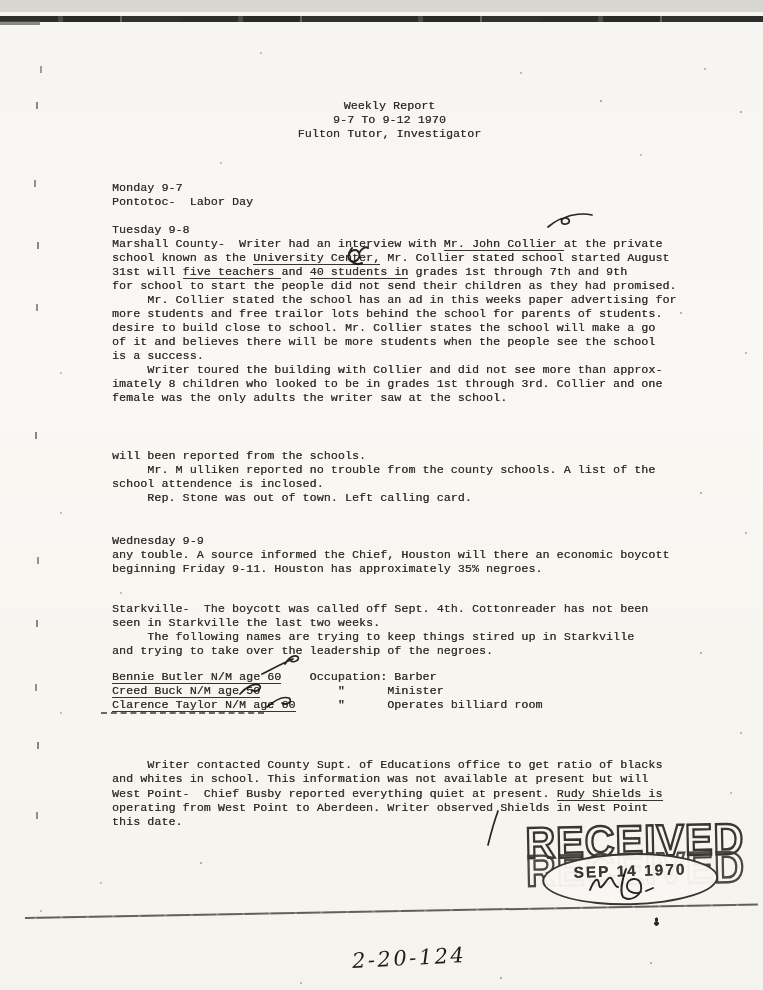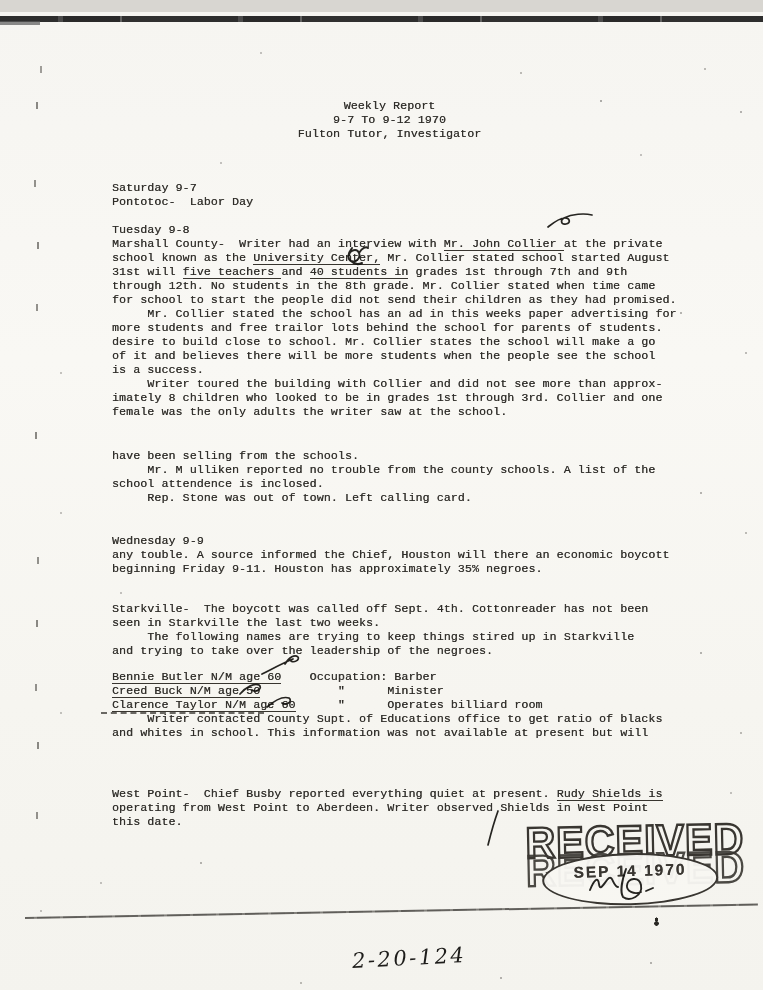--- a/index.html
+++ b/index.html
@@ -93,43 +93,42 @@
   <div class="tick"></div>
   <div class="speck"></div>
 
   <div class="hdr" style="top:87px">
     <div class="line">Weekly Report</div>
     <div class="line">9-7 To 9-12 1970</div>
     <div class="line">Fulton Tutor, Investigator</div>
   </div>
 
   <div class="block" style="top:169px">
-    <div class="line">Saturday 9-7</div>
+    <div class="line">Monday 9-7</div>
     <div class="line">Pontotoc-  Labor Day</div>
   </div>
 
   <div class="block" style="top:211px">
     <div class="line">Tuesday 9-8</div>
     <div class="line"><span>Marshall County-  Writer had an interview with </span><span class="u">Mr. John Collier </span><span>at the private</span></div>
     <div class="line"><span>school known as the </span><span class="u">University Center,</span><span> Mr. Collier stated school started August</span></div>
     <div class="line"><span>31st will </span><span class="u">five teachers </span><span>and </span><span class="u">40 students in</span><span> grades 1st through 7th and 9th</span></div>
-    <div class="line">through 12th. No students in the 8th grade. Mr. Collier stated when time came</div>
     <div class="line">for school to start the people did not send their children as they had promised.</div>
     <div class="line">     Mr. Collier stated the school has an ad in this weeks paper advertising for</div>
     <div class="line">more students and free trailor lots behind the school for parents of students.</div>
     <div class="line">desire to build close to school. Mr. Collier states the school will make a go</div>
     <div class="line">of it and believes there will be more students when the people see the school</div>
     <div class="line">is a success.</div>
     <div class="line">     Writer toured the building with Collier and did not see more than approx-</div>
     <div class="line">imately 8 children who looked to be in grades 1st through 3rd. Collier and one</div>
     <div class="line">female was the only adults the writer saw at the school.</div>
   </div>
 
   <div class="block" style="top:437px">
-    <div class="line">have been selling from the schools.</div>
+    <div class="line">will been reported from the schools.</div>
     <div class="line">     Mr. M ulliken reported no trouble from the county schools. A list of the</div>
     <div class="line">school attendence is inclosed.</div>
     <div class="line">     Rep. Stone was out of town. Left calling card.</div>
   </div>
 
   <div class="block" style="top:522px">
     <div class="line">Wednesday 9-9</div>
     <div class="line">any touble. A source informed the Chief, Houston will there an economic boycott</div>
     <div class="line">beginning Friday 9-11. Houston has approximately 35% negroes.</div>
   </div>
@@ -141,21 +140,21 @@
     <div class="line">and trying to take over the leadership of the negroes.</div>
   </div>
 
   <div class="block" style="top:658px">
     <div class="line"><span class="u">Bennie Butler N/M age 60</span><span>    Occupation: Barber</span></div>
     <div class="line"><span class="u">Creed Buck N/M age 50</span><span>           "      Minister</span></div>
     <div class="line"><span class="u">Clarence Taylor N/M age 60</span><span>      "      Operates billiard room</span></div>
   </div>
   <div class="dotted-remnant"></div>
 
-  <div class="block" style="top:700px">
+  <div class="block" style="top:746px">
     <div class="line">     Writer contacted County Supt. of Educations office to get ratio of blacks</div>
     <div class="line">and whites in school. This information was not available at present but will</div>
   </div>
 
   <div class="block" style="top:775px">
     <div class="line"><span>West Point-  Chief Busby reported everything quiet at present. </span><span class="u">Rudy Shields is</span></div>
     <div class="line">operating from West Point to Aberdeen. Writer observed Shields in West Point</div>
     <div class="line">this date.</div>
   </div>
 

